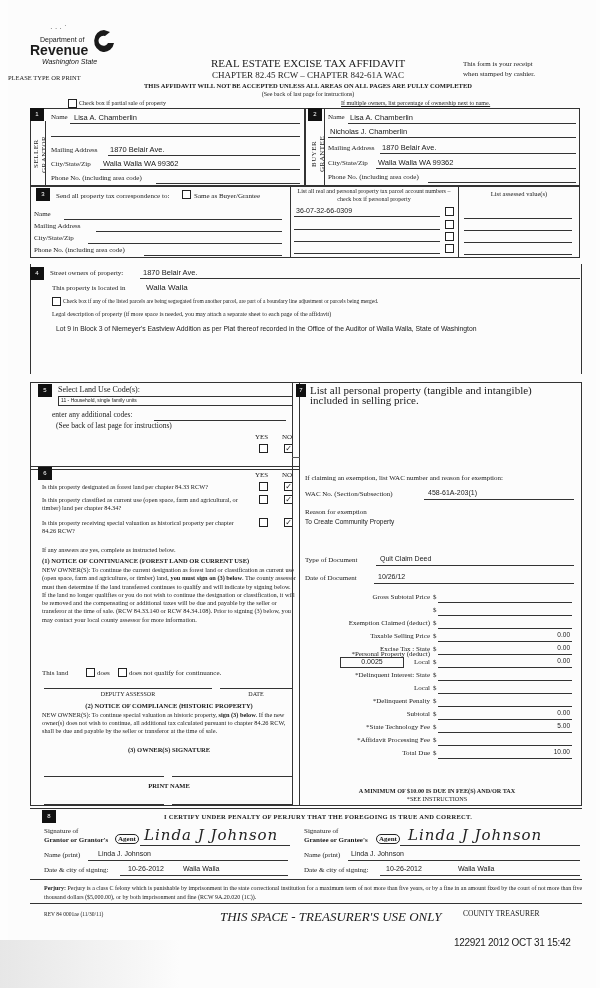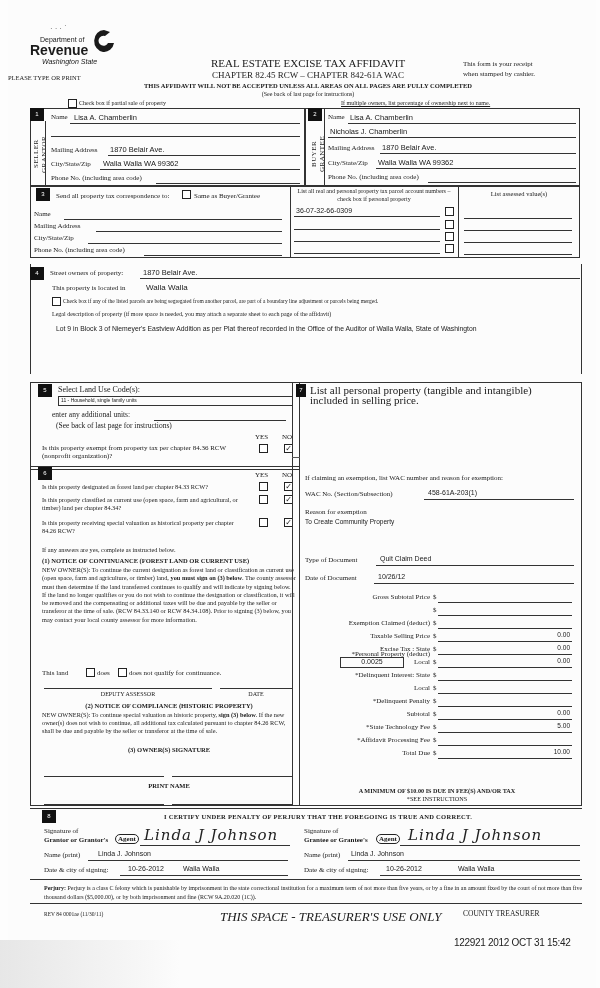--- a/index.html
+++ b/index.html
@@ -129,26 +129,25 @@
   <div class="cb" style="left:44px;top:297px;"></div>
   <div class="lbl" style="left:55px;top:298px;font-size:5.5px;">Check box if any of the listed parcels are being segregated from another parcel, are part of a boundary line adjustment or parcels being merged.</div>
   <div class="lbl" style="left:44px;top:311px;font-size:6px;">Legal description of property (if more space is needed, you may attach a separate sheet to each page of the affidavit)</div>
   <div class="val" style="left:48px;top:324px;width:430px;white-space:normal;font-size:6.8px;line-height:9px;">Lot 9 in Block 3 of Niemeyer's Eastview Addition as per Plat thereof recorded in the Office of the Auditor of Walla Walla, State of Washington</div>
 
   <div class="box" style="left:22px;top:382px;width:270px;height:88px;"></div>
   <div class="sec-num" style="left:30px;top:384px;">5</div>
   <div class="lbl" style="left:50px;top:385px;font-size:8px;">Select Land Use Code(s):</div>
   <div class="box" style="left:50px;top:396px;width:235px;height:10px;"></div>
   <div class="val" style="left:53px;top:397px;font-size:5px;">11 - Household, single family units</div>
-  <div class="lbl" style="left:44px;top:410px;font-size:7.5px;">enter any additional units:</div>
+  <div class="lbl" style="left:44px;top:410px;font-size:7.5px;">enter any additional codes:</div>
   <div class="line" style="left:146px;top:411px;width:132px;height:9px;"></div>
   <div class="lbl" style="left:48px;top:421px;font-size:7.5px;">(See back of last page for instructions)</div>
   <div class="lbl" style="left:247px;top:433px;">YES</div>
   <div class="lbl" style="left:274px;top:433px;">NO</div>
-  <div class="lbl" style="left:34px;top:444px;width:195px;white-space:normal;line-height:8px;">Is this property exempt from property tax per chapter 84.36 RCW (nonprofit organization)?</div>
   <div class="cb" style="left:251px;top:444px;"></div>
   <div class="cb" style="left:276px;top:444px;">✓</div>
 
   <div class="box" style="left:22px;top:466px;width:270px;height:340px;"></div>
   <div class="sec-num" style="left:30px;top:467px;">6</div>
   <div class="lbl" style="left:247px;top:471px;">YES</div>
   <div class="lbl" style="left:274px;top:471px;">NO</div>
   <div class="lbl" style="left:34px;top:483px;width:205px;white-space:normal;font-size:6.3px;">Is this property designated as forest land per chapter 84.33 RCW?</div>
   <div class="cb" style="left:251px;top:482px;"></div>
   <div class="cb" style="left:276px;top:482px;">✓</div>

